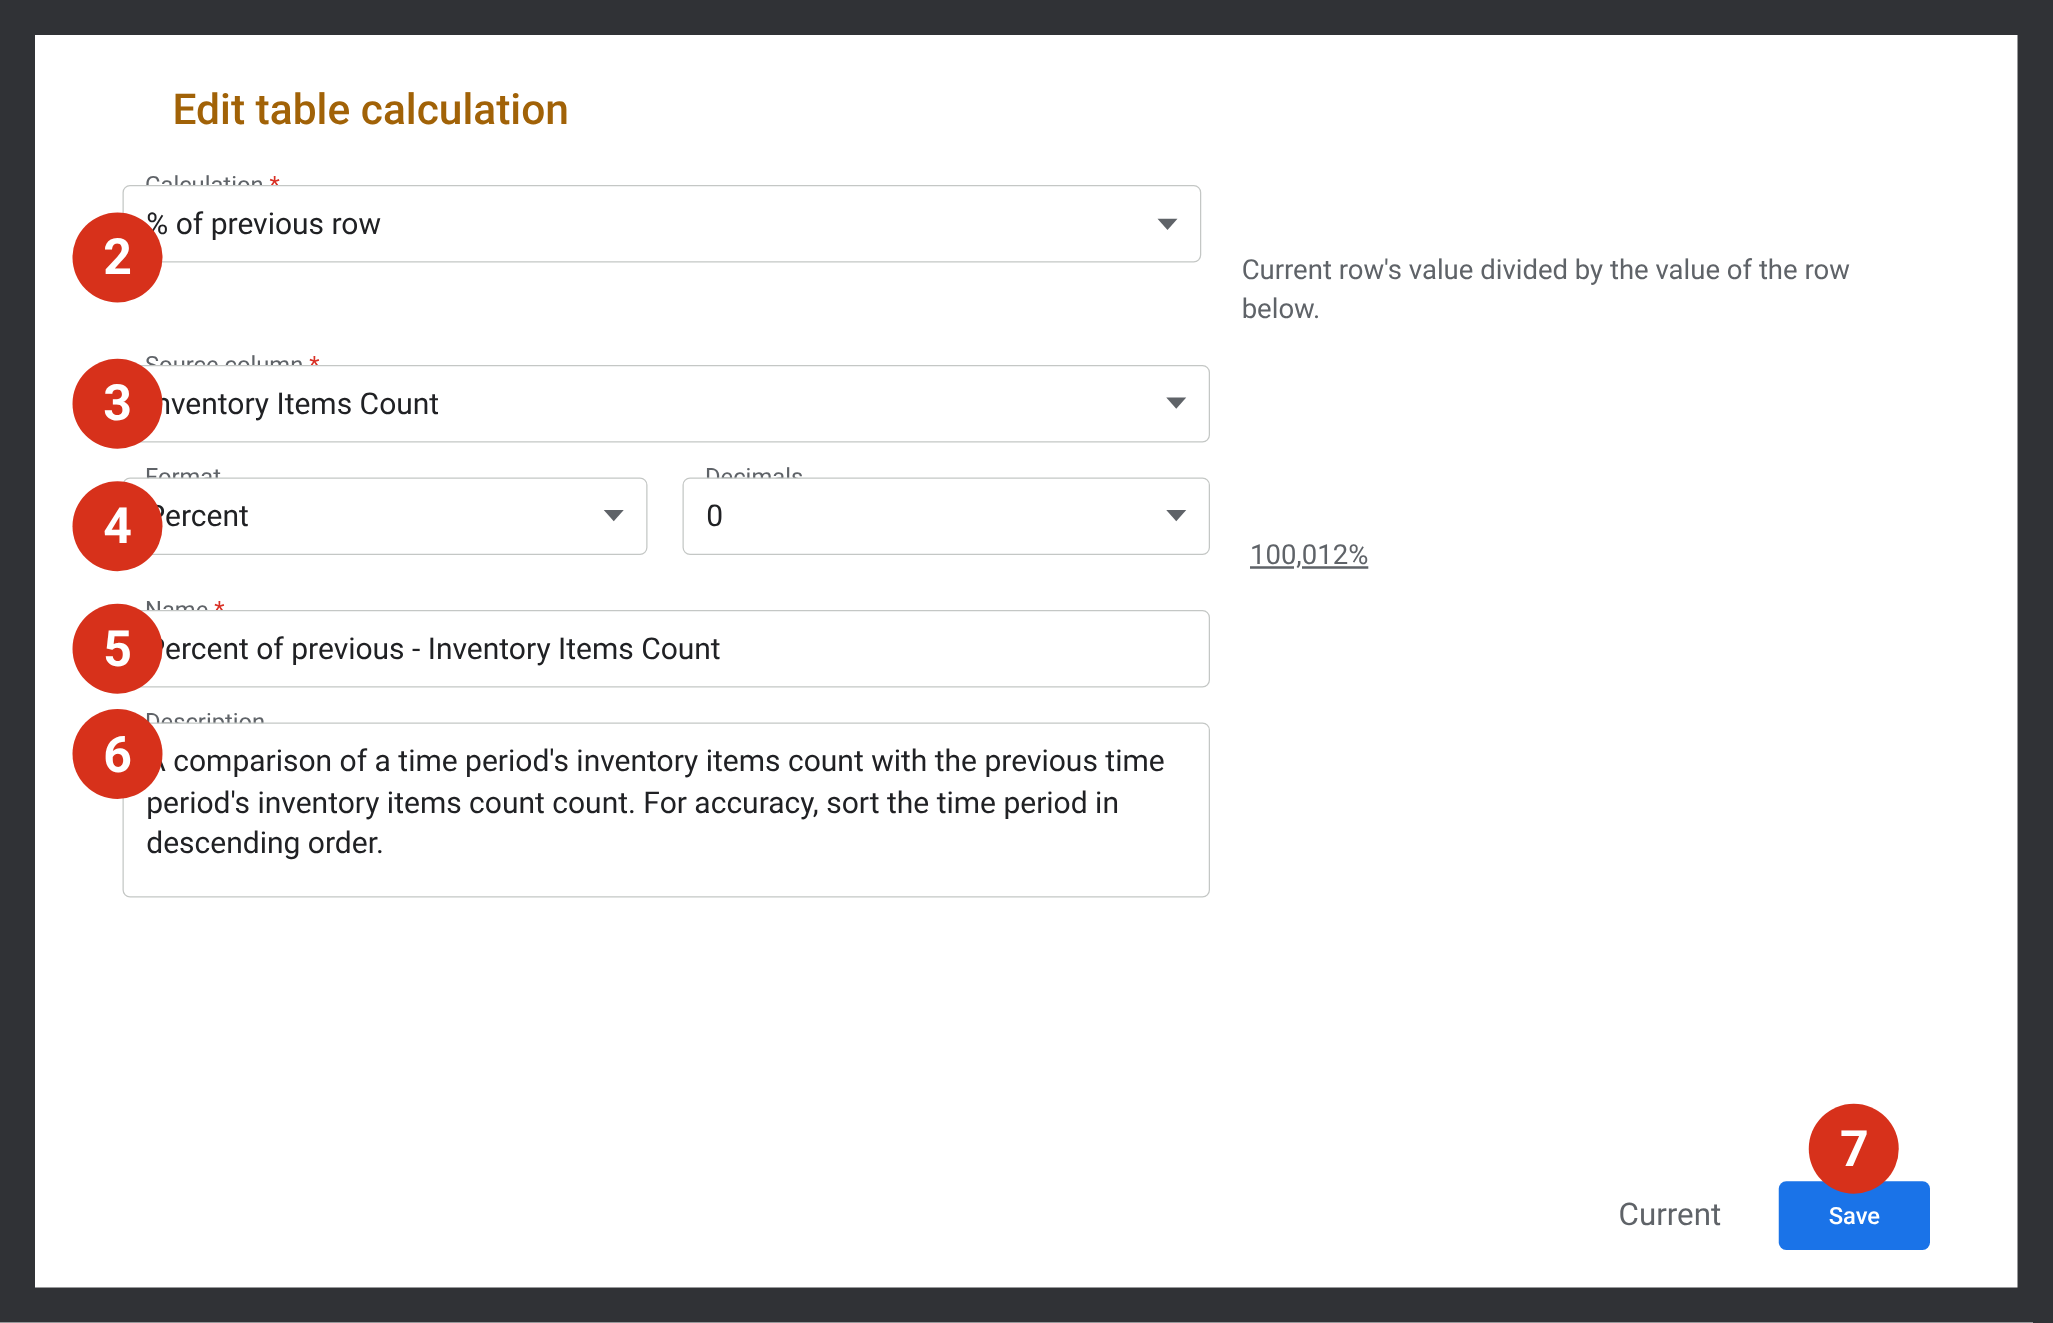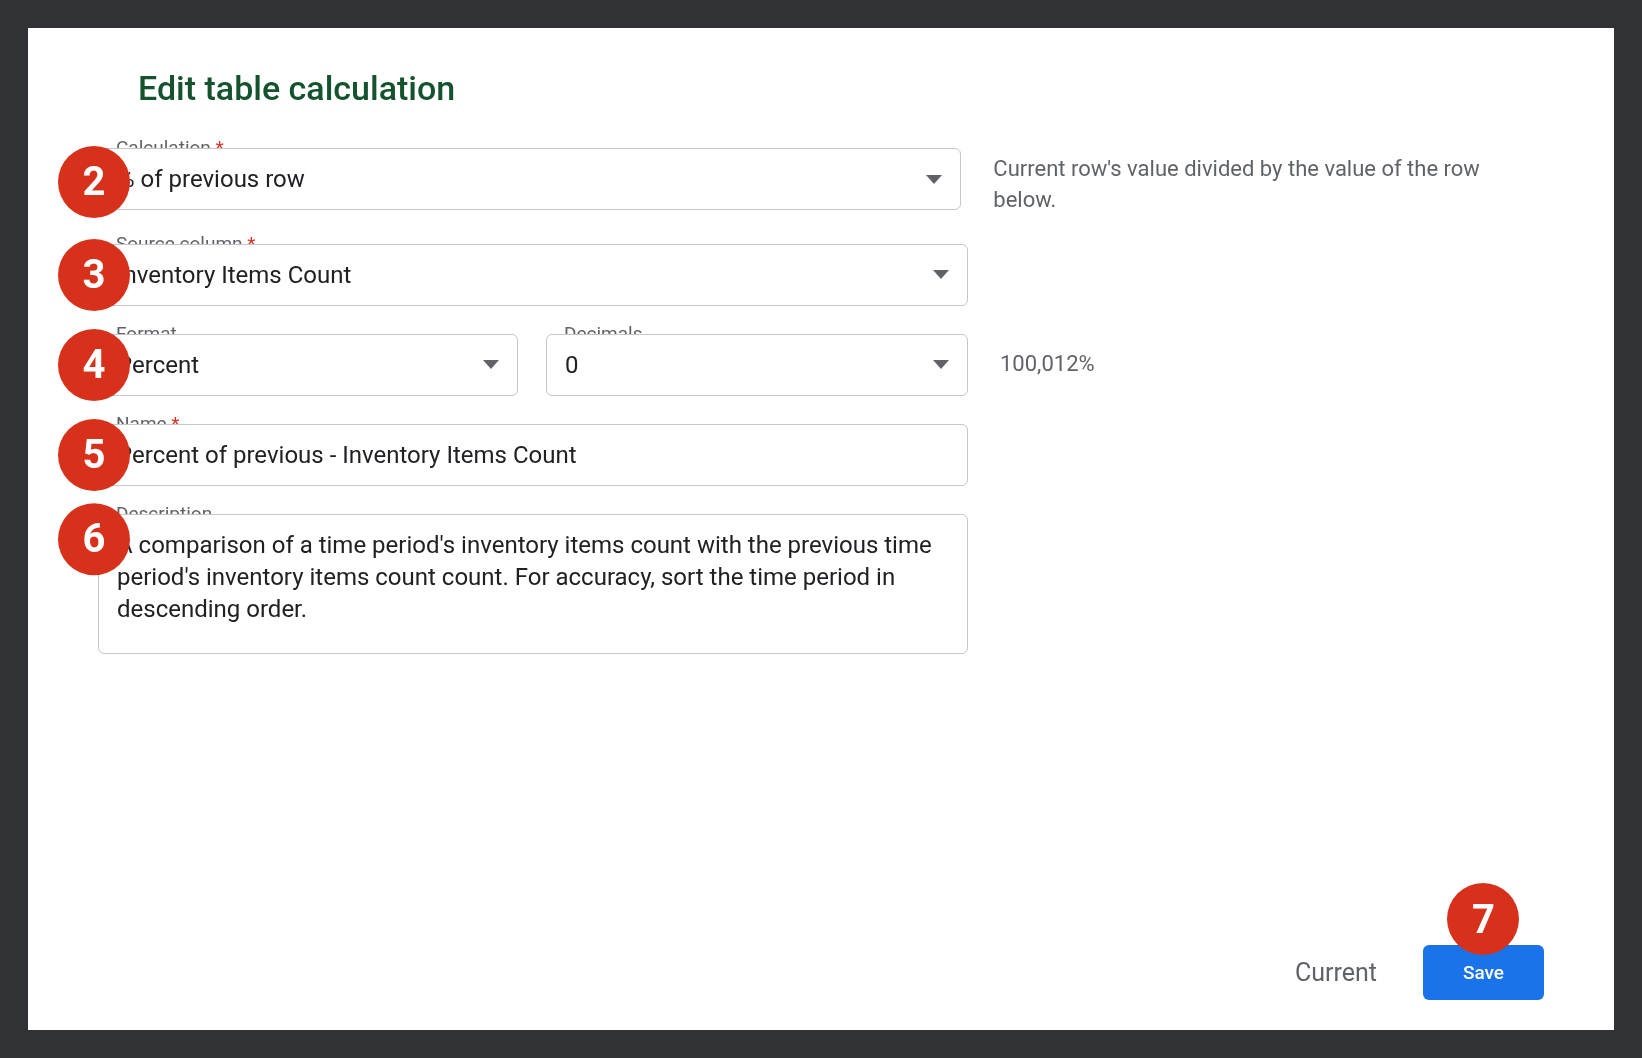--- a/index.html
+++ b/index.html
@@ -14,21 +14,21 @@
   .dialog {
     background: #fff;
     width: 100%;
     height: 100%;
     position: relative;
     padding: 40px 70px 30px 70px;
   }
   .dialog-title {
     font-size: 34px;
     font-weight: 500;
-    color: #14532d;
+    color: #a16207;
     margin: 0 0 40px 40px;
   }
   .form-row {
     display: flex;
     align-items: flex-start;
     margin-bottom: 28px;
     position: relative;
   }
   .form-fields {
     width: 870px;
@@ -84,24 +84,26 @@
     border-top: 9px solid #5f6368;
     margin-left: 10px;
   }
   .helper-text {
     margin-left: 32px;
     font-size: 22px;
     color: #5f6368;
     max-width: 560px;
     line-height: 1.4;
     padding-top: 6px;
+    margin-top: 48px;
   }
   .helper-text.inline {
     align-self: center;
     padding-top: 0;
+    text-decoration: underline;
   }
   .marker {
     position: absolute;
     left: -40px;
     top: 50%;
     transform: translateY(-50%);
     width: 72px;
     height: 72px;
     border-radius: 50%;
     background: #d7311b;

